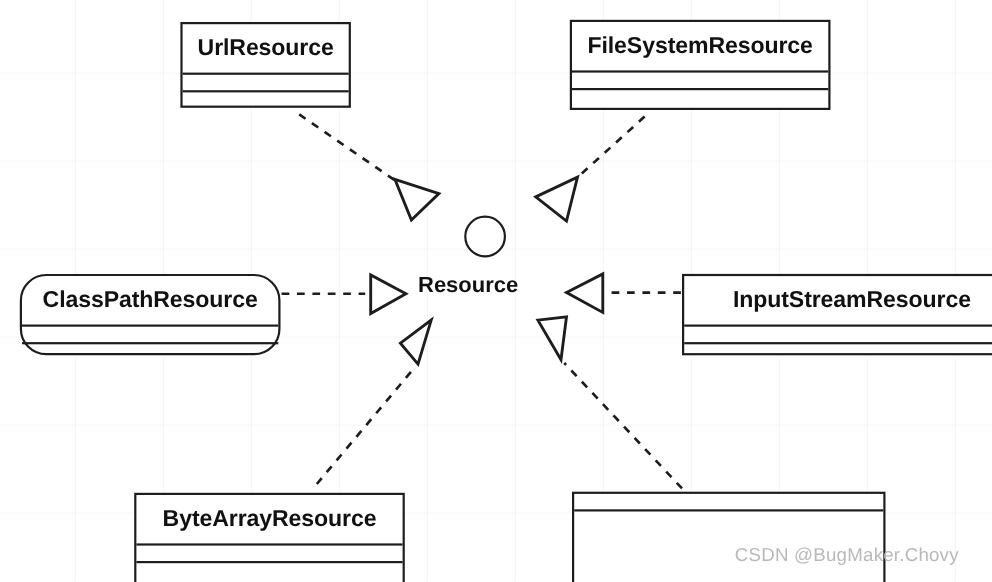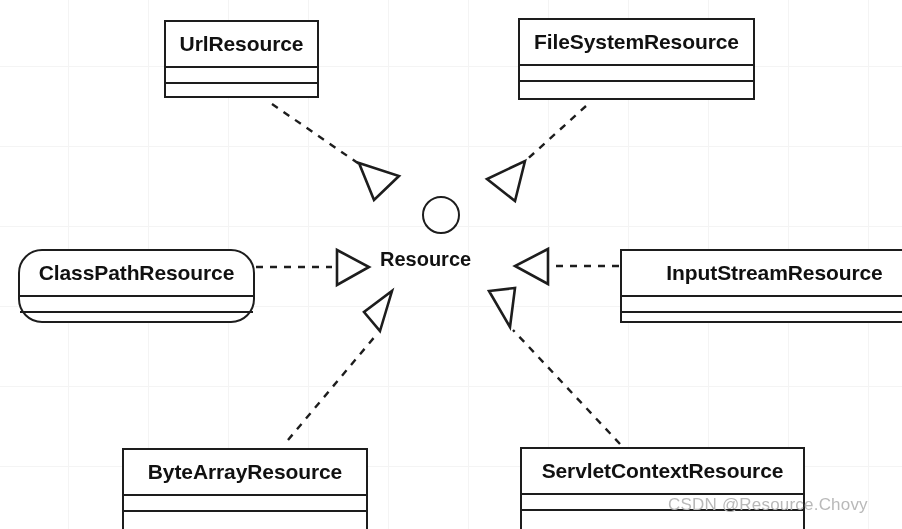--- a/index.html
+++ b/index.html
@@ -177,25 +177,24 @@
     <div class="cls-ops"></div>
   </div>
 
   <div class="uml-class" id="box-filesystem" style="left:122px; top:448px; width:246px; height:84px;">
     <div class="cls-name">ByteArrayResource</div>
     <div class="cls-attrs"></div>
     <div class="cls-ops"></div>
   </div>
 
   <div class="uml-class" id="box-servletcontext" style="left:520px; top:447px; width:285px; height:85px;">
-    <div class="cls-name">ServletContextResource</div>
     <div class="cls-attrs"></div>
     <div class="cls-ops"></div>
   </div>
 
   <div id="interface-node">
     <div id="interface-circle"></div>
     <div id="interface-label">Resource</div>
   </div>
 
-  <div id="watermark">CSDN @Resource.Chovy</div>
+  <div id="watermark">CSDN @BugMaker.Chovy</div>
 
 </div>
 
 </body></html>

